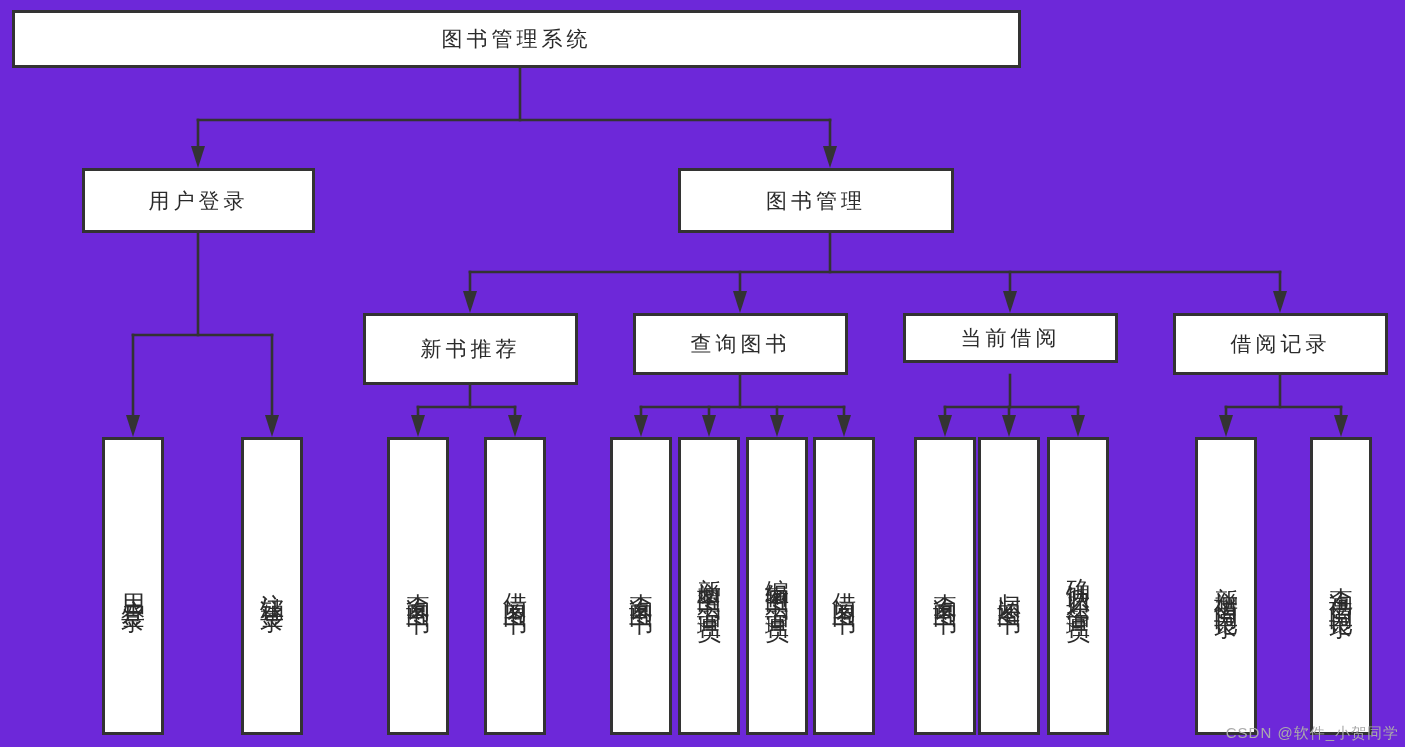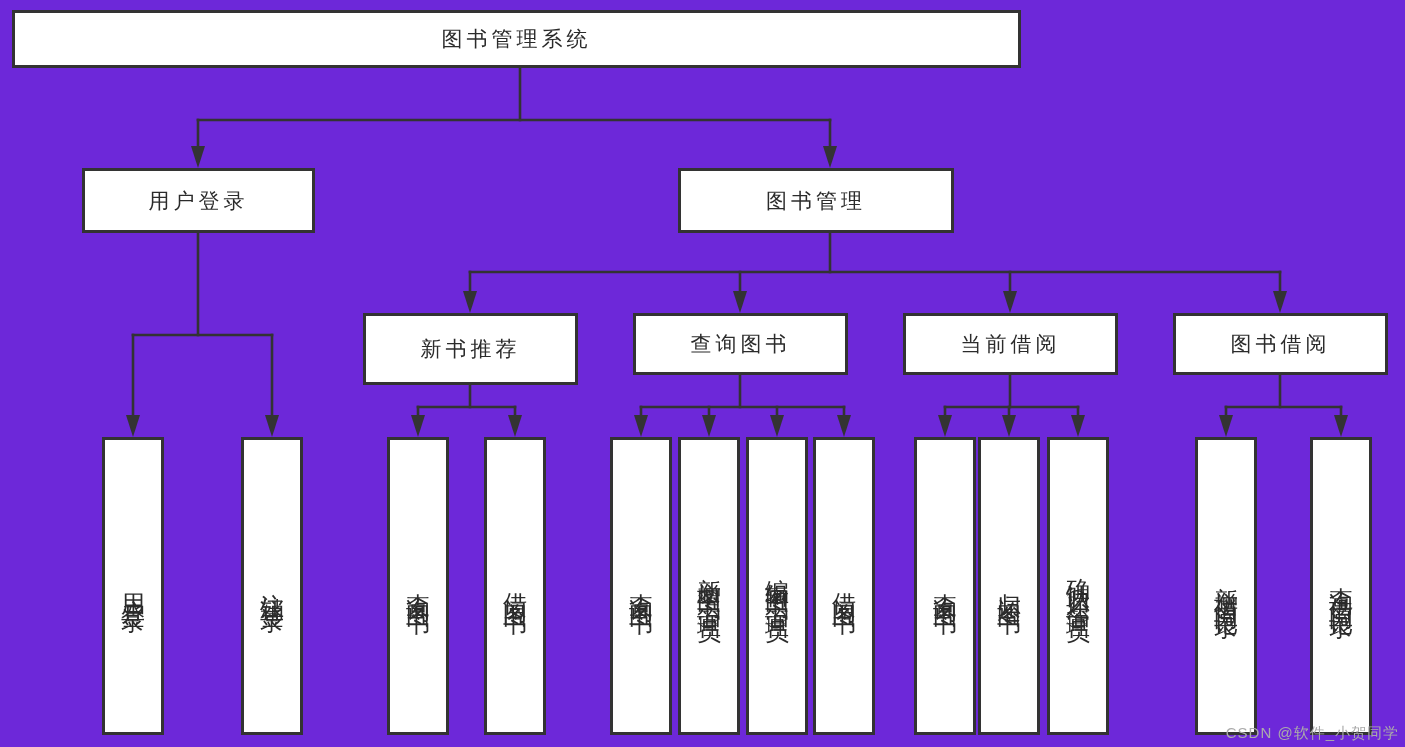--- a/index.html
+++ b/index.html
@@ -123,25 +123,25 @@
   <div class="node h" style="left:678px;top:168px;width:276px;height:65px">
     <span class="lbl">图书管理</span>
   </div>
 
   <div class="node h" style="left:363px;top:313px;width:215px;height:72px">
     <span class="lbl">新书推荐</span>
   </div>
   <div class="node h" style="left:633px;top:313px;width:215px;height:62px">
     <span class="lbl">查询图书</span>
   </div>
-  <div class="node h" style="left:903px;top:313px;width:215px;height:62px">
+  <div class="node h" style="left:903px;top:313px;width:215px;height:50px">
     <span class="lbl">当前借阅</span>
   </div>
   <div class="node h" style="left:1173px;top:313px;width:215px;height:62px">
-    <span class="lbl">图书借阅</span>
+    <span class="lbl">借阅记录</span>
   </div>
 
   <div class="node v" style="left:102px;top:437px;width:62px;height:298px">
     <span class="lbl">用户登录</span>
   </div>
   <div class="node v" style="left:241px;top:437px;width:62px;height:298px">
     <span class="lbl">注销登录</span>
   </div>
 
   <div class="node v" style="left:387px;top:437px;width:62px;height:298px">

